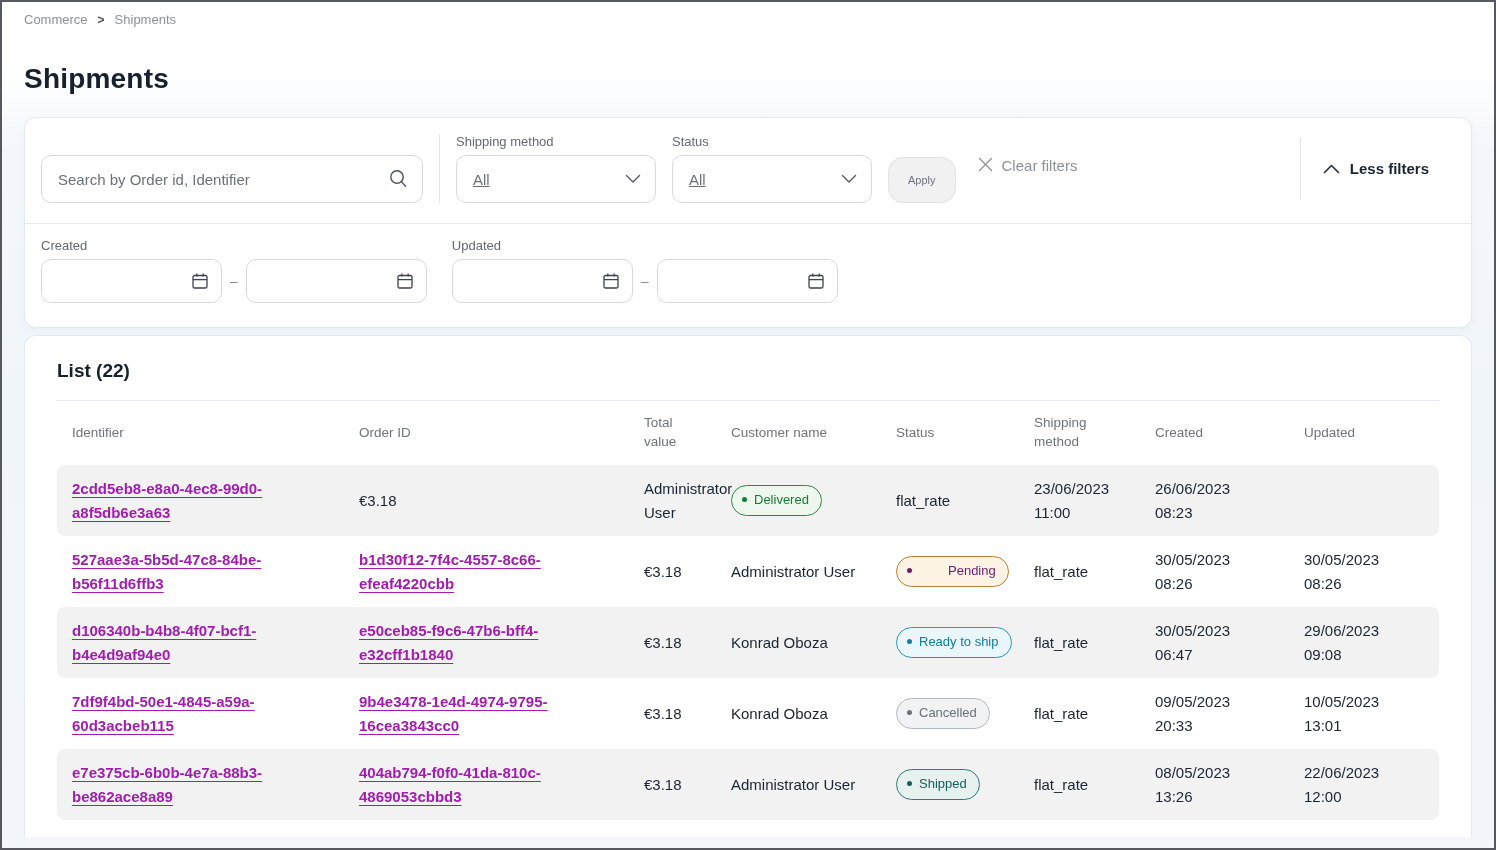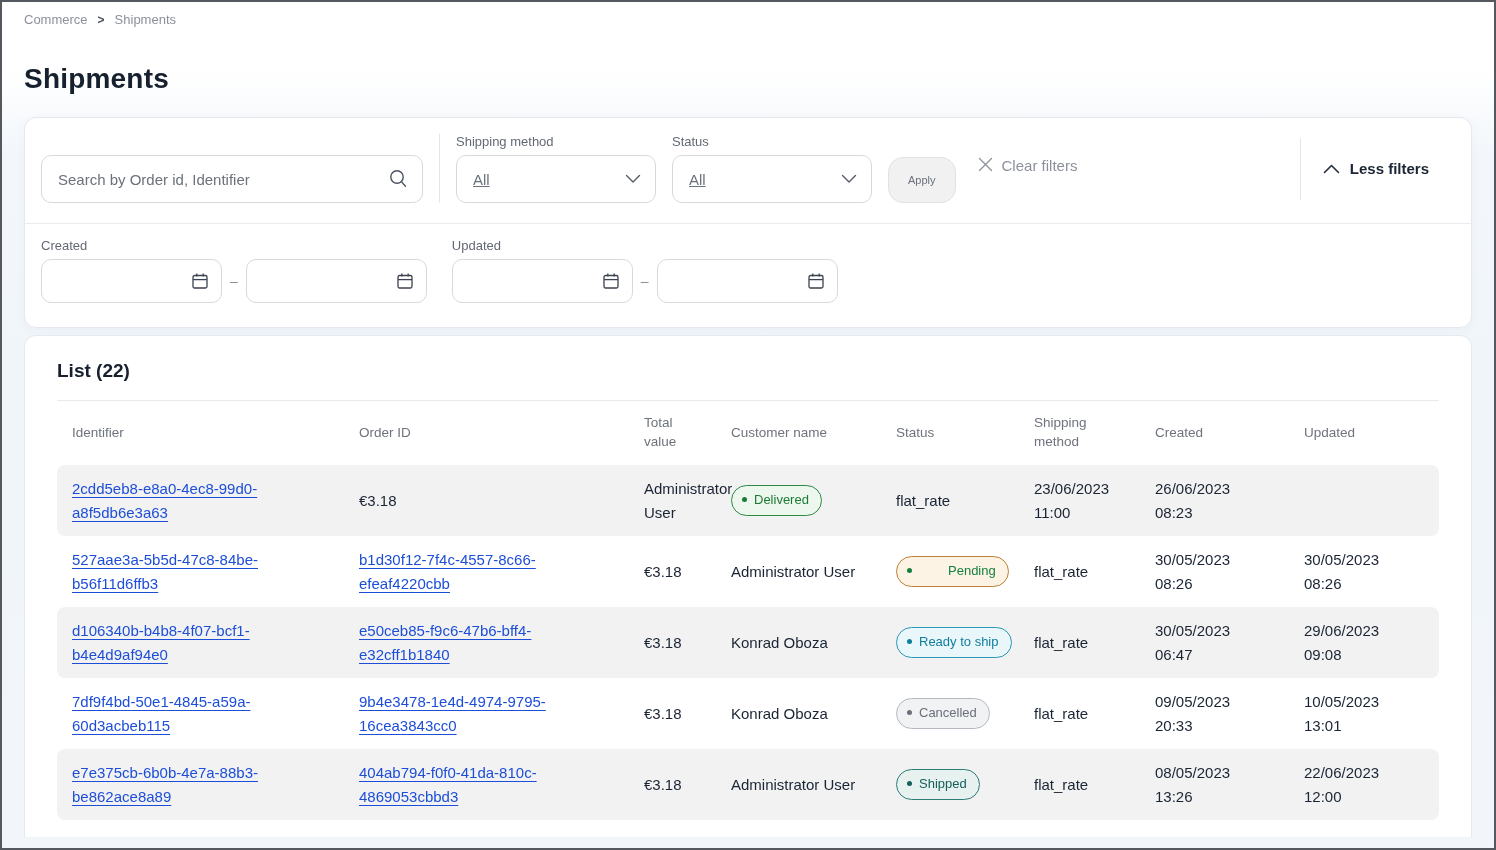--- a/index.html
+++ b/index.html
@@ -60,21 +60,21 @@
   .list-hdiv { height:1px; background:#e6e9ee; margin-top:18px; }
   .tbl-header { display:grid; grid-template-columns:287px 285px 87px 165px 138px 121px 149px 1fr;
     padding:0 15px; align-items:center; height:64px; }
   .tbl-header .th { font-size:13.5px; color:#6e737c; line-height:1.4; }
   .th.th-total { max-width:48px; }
   .th.th-shipping { max-width:80px; }
   .tbl-row { display:grid; grid-template-columns:287px 285px 87px 165px 138px 121px 149px 1fr;
     padding:0 15px; align-items:center; height:71px; border-radius:8px; }
   .tbl-row.striped { background:#f2f2f3; }
   .cell { font-size:15px; color:#1a2433; line-height:1.55; }
-  .cell a { color:#1d4ed8; text-decoration:underline; text-underline-offset:3px; }
+  .cell a { color:#a21caf; text-decoration:underline; text-underline-offset:3px;font-weight:bold; }
   .cell-id { max-width:225px; overflow-wrap:anywhere; padding-right:20px; }
   .cell-customer { max-width:125px; }
   .badge { display:inline-flex; align-items:center; gap:7px; padding:4px 12px 5px 10px; border:1px solid;
     border-radius:999px; font-size:13px; white-space:nowrap; background:#fff; }
   .badge .dot { width:5px; height:5px; border-radius:50%; background:currentColor; flex:none; }
   svg { display:block; }
 </style>
 </head>
 <body>
 
@@ -256,21 +256,21 @@
   <div class="tbl-row">
     <div class="cell cell-id">
       <a href="#">527aae3a-5b5d-47c8-84be-b56f11d6ffb3</a>
     </div>
     <div class="cell cell-id">
       <a href="#">b1d30f12-7f4c-4557-8c66-efeaf4220cbb</a>
     </div>
     <div class="cell">€3.18</div>
     <div class="cell cell-customer">Administrator User</div>
     <div class="cell">
-      <span class="badge" style="color: #15803d; border-color: rgb(189, 127, 53); background: rgb(253, 243, 229); gap: 36px;">
+      <span class="badge" style="color: #701a75; border-color: rgb(189, 127, 53); background: rgb(253, 243, 229); gap: 36px;">
         <span class="dot"></span>
         <span class="badge-label">Pending</span>
       </span>
     </div>
     <div class="cell">flat_rate</div>
     <div class="cell">
       <div>30/05/2023</div>
       <div>08:26</div>
     </div>
     <div class="cell">

